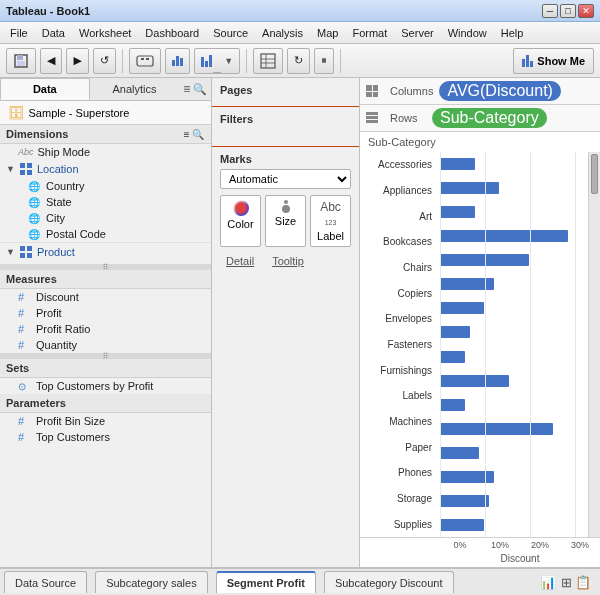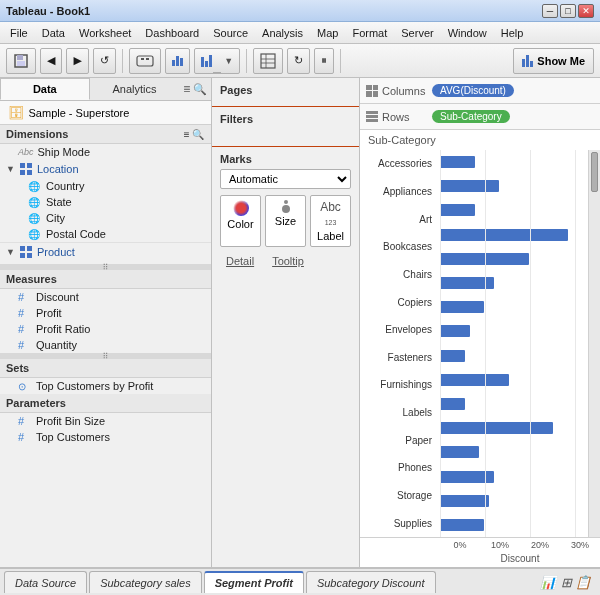--- a/index.html
+++ b/index.html
@@ -253,31 +253,31 @@
       align-items: center;
       padding: 3px 6px;
       border-bottom: 1px solid #d0d0d0;
       gap: 6px;
       min-height: 26px;
       background: #f8f8f8;
     }
     .shelf-label {
       display: flex;
       align-items: center;
-      gap: 4px;
+      gap: 12px;
       color: #555;
       font-size: 11px;
       min-width: 60px;
     }
     .shelf-pill {
       background: #4472c4;
       color: white;
       border-radius: 10px;
       padding: 1px 8px;
-      font-size: 10px;
+      font-size: 16px;
       cursor: pointer;
       white-space: nowrap;
     }
     .shelf-pill.green { background: #4caf50; }
 
     
     .chart-area {
       flex: 1;
       padding: 4px 0 0 0;
       display: flex;
@@ -377,22 +377,21 @@
     }
 
     
     .bottom-tabs {
       height: 28px;
       background: #e8e8e8;
       border-top: 2px solid #c0c0c0;
       display: flex;
       align-items: center;
       padding: 0 4px;
-      gap: 2px;
-      font-style: italic;
+      gap: 8px;
     }
     .bottom-tab {
       height: 22px;
       padding: 0 10px;
       background: #f0f0f0;
       border: 1px solid #b0b0b0;
       border-bottom: none;
       cursor: pointer;
       font-size: 11px;
       display: flex;
@@ -713,20 +712,21 @@
         <div class="chart-label">Accessories</div>
             <div class="chart-label">Appliances</div>
             <div class="chart-label">Art</div>
             <div class="chart-label">Bookcases</div>
             <div class="chart-label">Chairs</div>
             <div class="chart-label">Copiers</div>
             <div class="chart-label">Envelopes</div>
             <div class="chart-label">Fasteners</div>
             <div class="chart-label">Furnishings</div>
             <div class="chart-label">Labels</div>
+            <div class="chart-label">Machines</div>
             <div class="chart-label">Paper</div>
             <div class="chart-label">Phones</div>
             <div class="chart-label">Storage</div>
             <div class="chart-label">Supplies</div>
           </div>
         <div class="chart-bars-area" id="chart-bars-container" style="position:relative">
           <div class="grid-lines">
             <div class="grid-line"></div>
             <div class="grid-line"></div>
             <div class="grid-line"></div>

